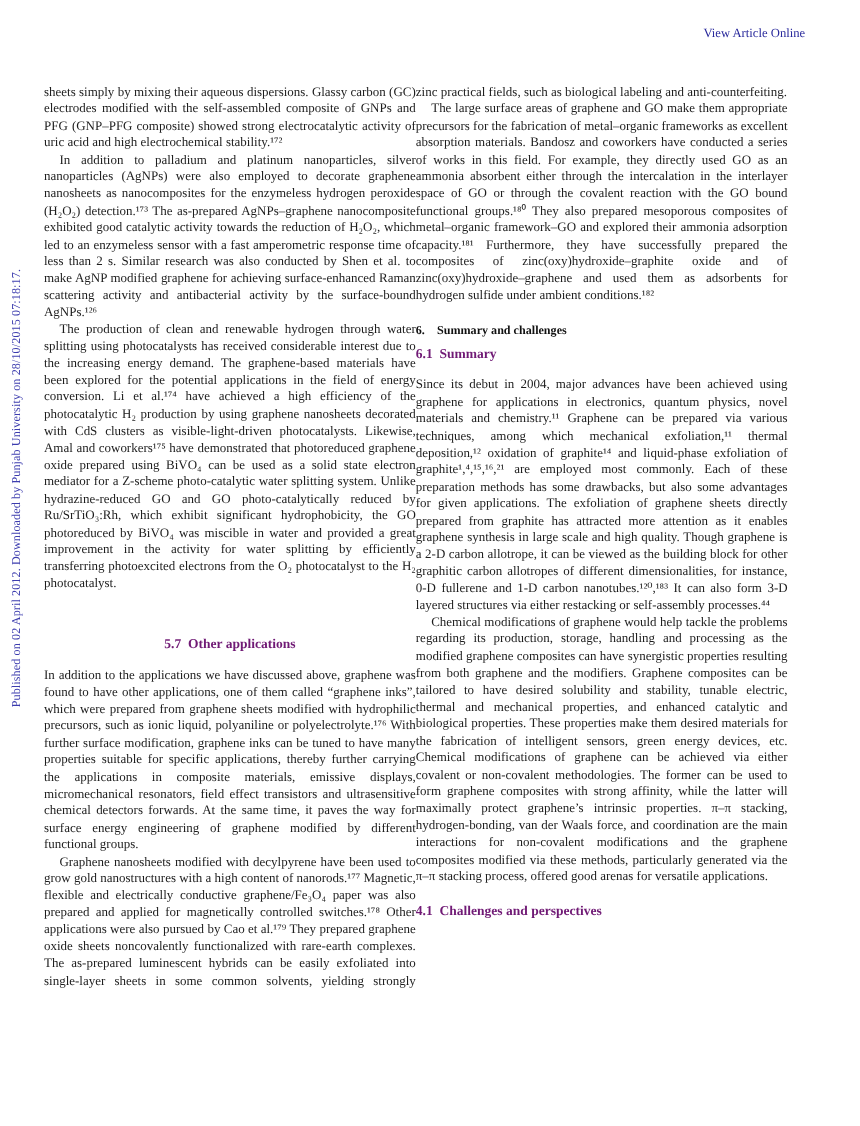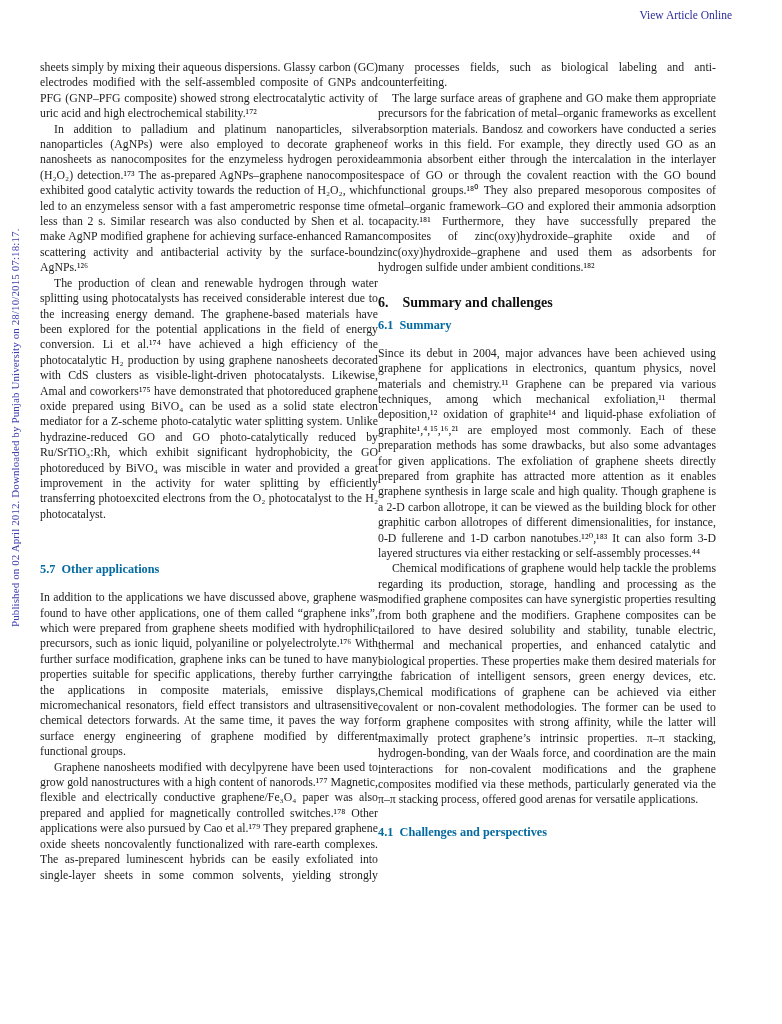--- a/index.html
+++ b/index.html
@@ -4,20 +4,21 @@
 <style>
   html, body { margin: 0; padding: 0; background: #ffffff; }
   .page {
     position: relative;
     width: 782px;
     height: 884px;
     background: #ffffff;
     overflow: hidden;
     font-family: "Liberation Serif", "DejaVu Serif", serif;
     color: #1c1c1c;
+    margin-top: 16px;
   }
 
   
   .view-online {
     position: absolute;
     top: 9px;
     right: 50px;
     font-size: 11.5px;
     color: #2a2a9c;
     cursor: pointer;
@@ -52,28 +53,28 @@
     font-size: 11.8px;
     line-height: 15.4px;
     text-align: justify;
   }
   p.indent { text-indent: 14px; font-family: Liberation Serif, serif; }
 
   h3.sub {
     font-size: 12.3px;
     font-weight: bold;
     margin: 0;
-    color: #0369a1;
+    color: #701a75;
   }
-  h3.h57 { margin: 40px 0 13px 0; }
+  h3.h57 { margin: 40px 0 13px 0; text-align: center; }
   h3.h61 { margin: 5px 0 13px 0; }
   h3.h62 { margin: 17px 0 11px 0; }
 
   h2.section {
-    font-size: 14px;
+    font-size: 11px;
     font-weight: bold;
     margin: 19px 0 7px 0;
     color: #111;
   }
 
   
   .footer-rule {
     position: absolute;
     left: 40px;
     width: 702px;
@@ -115,21 +116,21 @@
     <div class="col">
       <p class="body">sheets simply by mixing their aqueous dispersions. Glassy carbon (GC) electrodes modified with the self-assembled composite of GNPs and PFG (GNP–PFG composite) showed strong electrocatalytic activity of uric acid and high electrochemical stability.¹⁷²</p>
       <p class="body indent">In addition to palladium and platinum nanoparticles, silver nanoparticles (AgNPs) were also employed to decorate graphene nanosheets as nanocomposites for the enzymeless hydrogen peroxide (H₂O₂) detection.¹⁷³ The as-prepared AgNPs–graphene nanocomposite exhibited good catalytic activity towards the reduction of H₂O₂, which led to an enzymeless sensor with a fast amperometric response time of less than 2 s. Similar research was also conducted by Shen et al. to make AgNP modified graphene for achieving surface-enhanced Raman scattering activity and antibacterial activity by the surface-bound AgNPs.¹²⁶</p>
       <p class="body indent">The production of clean and renewable hydrogen through water splitting using photocatalysts has received considerable interest due to the increasing energy demand. The graphene-based materials have been explored for the potential applications in the field of energy conversion. Li et al.¹⁷⁴ have achieved a high efficiency of the photocatalytic H₂ production by using graphene nanosheets decorated with CdS clusters as visible-light-driven photocatalysts. Likewise, Amal and coworkers¹⁷⁵ have demonstrated that photoreduced graphene oxide prepared using BiVO₄ can be used as a solid state electron mediator for a Z-scheme photo-catalytic water splitting system. Unlike hydrazine-reduced GO and GO photo-catalytically reduced by Ru/SrTiO₃:Rh, which exhibit significant hydrophobicity, the GO photoreduced by BiVO₄ was miscible in water and provided a great improvement in the activity for water splitting by efficiently transferring photoexcited electrons from the O₂ photocatalyst to the H₂ photocatalyst.</p>
       <h3 class="sub h57">5.7 Other applications</h3>
       <p class="body">In addition to the applications we have discussed above, graphene was found to have other applications, one of them called “graphene inks”, which were prepared from graphene sheets modified with hydrophilic precursors, such as ionic liquid, polyaniline or polyelectrolyte.¹⁷⁶ With further surface modification, graphene inks can be tuned to have many properties suitable for specific applications, thereby further carrying the applications in composite materials, emissive displays, micromechanical resonators, field effect transistors and ultrasensitive chemical detectors forwards. At the same time, it paves the way for surface energy engineering of graphene modified by different functional groups.</p>
       <p class="body indent">Graphene nanosheets modified with decylpyrene have been used to grow gold nanostructures with a high content of nanorods.¹⁷⁷ Magnetic, flexible and electrically conductive graphene/Fe₃O₄ paper was also prepared and applied for magnetically controlled switches.¹⁷⁸ Other applications were also pursued by Cao et al.¹⁷⁹ They prepared graphene oxide sheets noncovalently functionalized with rare-earth complexes. The as-prepared luminescent hybrids can be easily exfoliated into single-layer sheets in some common solvents, yielding strongly fluorescent graphene oxide dispersions. The hybrids and their dispersions could emit bright red luminescence, which made them useful in</p>
     </div>
 
     <div class="col">
-      <p class="body">many processes fields, such as biological labeling and anti-counterfeiting.</p>
+      <p class="body">zinc practical fields, such as biological labeling and anti-counterfeiting.</p>
       <p class="body indent">The large surface areas of graphene and GO make them appropriate precursors for the fabrication of metal–organic frameworks as excellent absorption materials. Bandosz and coworkers have conducted a series of works in this field. For example, they directly used GO as an ammonia absorbent either through the intercalation in the interlayer space of GO or through the covalent reaction with the GO bound functional groups.¹⁸⁰ They also prepared mesoporous composites of metal–organic framework–GO and explored their ammonia adsorption capacity.¹⁸¹ Furthermore, they have successfully prepared the composites of zinc(oxy)hydroxide–graphite oxide and of zinc(oxy)hydroxide–graphene and used them as adsorbents for hydrogen sulfide under ambient conditions.¹⁸²</p>
       <h2 class="section">6. Summary and challenges</h2>
       <h3 class="sub h61">6.1 Summary</h3>
       <p class="body">Since its debut in 2004, major advances have been achieved using graphene for applications in electronics, quantum physics, novel materials and chemistry.¹¹ Graphene can be prepared via various techniques, among which mechanical exfoliation,¹¹ thermal deposition,¹² oxidation of graphite¹⁴ and liquid-phase exfoliation of graphite¹,⁴,¹⁵,¹⁶,²¹ are employed most commonly. Each of these preparation methods has some drawbacks, but also some advantages for given applications. The exfoliation of graphene sheets directly prepared from graphite has attracted more attention as it enables graphene synthesis in large scale and high quality. Though graphene is a 2-D carbon allotrope, it can be viewed as the building block for other graphitic carbon allotropes of different dimensionalities, for instance, 0-D fullerene and 1-D carbon nanotubes.¹²⁰,¹⁸³ It can also form 3-D layered structures via either restacking or self-assembly processes.⁴⁴</p>
       <p class="body indent">Chemical modifications of graphene would help tackle the problems regarding its production, storage, handling and processing as the modified graphene composites can have synergistic properties resulting from both graphene and the modifiers. Graphene composites can be tailored to have desired solubility and stability, tunable electric, thermal and mechanical properties, and enhanced catalytic and biological properties. These properties make them desired materials for the fabrication of intelligent sensors, green energy devices, etc. Chemical modifications of graphene can be achieved via either covalent or non-covalent methodologies. The former can be used to form graphene composites with strong affinity, while the latter will maximally protect graphene’s intrinsic properties. π–π stacking, hydrogen-bonding, van der Waals force, and coordination are the main interactions for non-covalent modifications and the graphene composites modified via these methods, particularly generated via the π–π stacking process, offered good arenas for versatile applications.</p>
       <h3 class="sub h62">4.1 Challenges and perspectives</h3>
     </div>
 
   </div>
 

